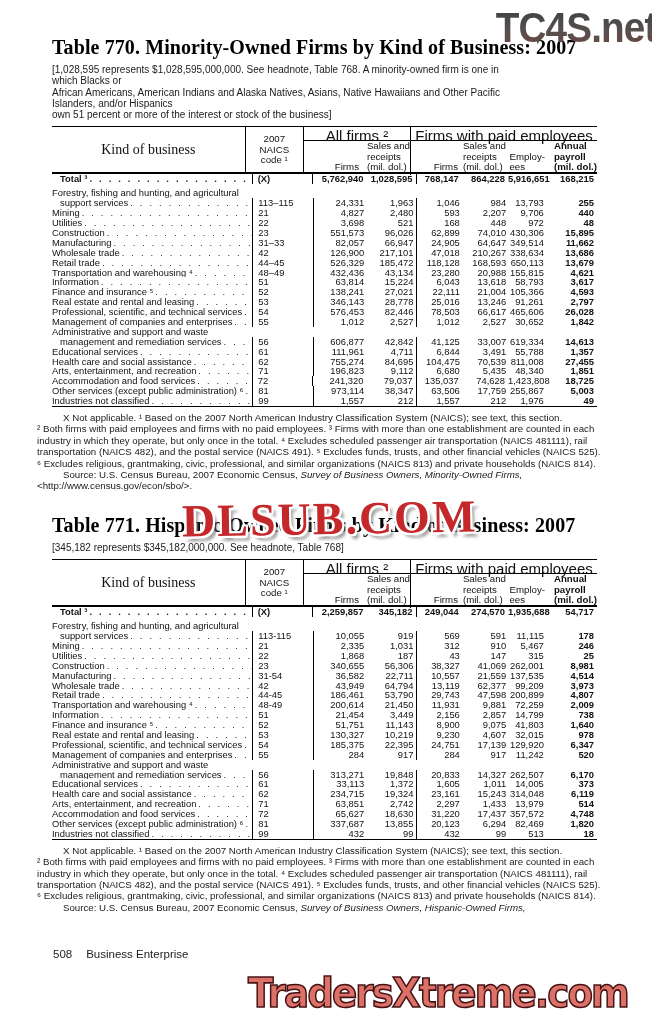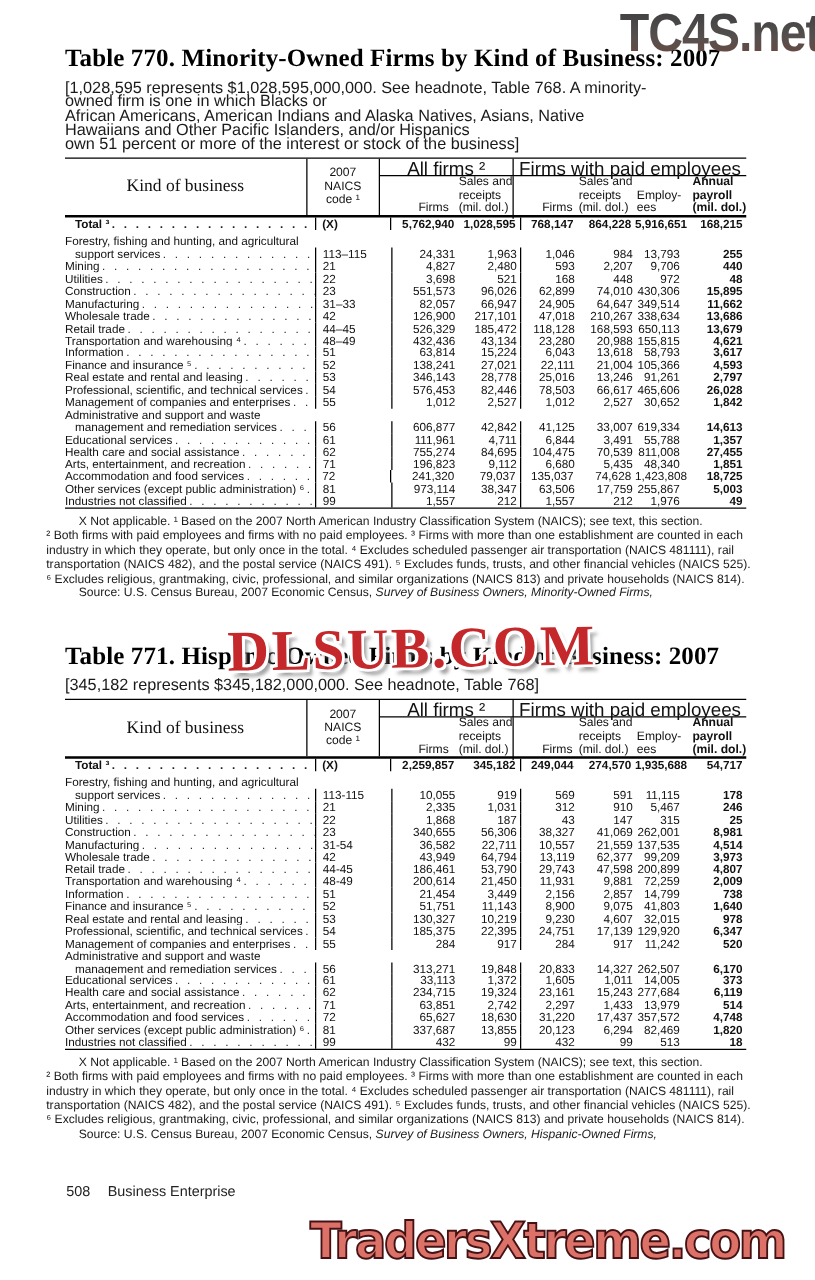--- a/index.html
+++ b/index.html
@@ -2,21 +2,21 @@
 <html><head>
 <meta charset="utf-8">
 <style>
   html,body{margin:0;padding:0;background:#888;}
   .page{position:relative;width:652px;height:1024px;background:#fff;overflow:hidden;
         font-family:"Liberation Sans",sans-serif;color:#111;}
   
   .tblsec{position:absolute;left:52px;width:560px;}
   .ttitle{font-family:"Liberation Serif",serif;font-weight:700;font-size:20px;
           margin:0 0 5px 0;letter-spacing:.1px;color:#000;}
-  .headnote{font-size:13px;line-height:11.3px;margin:0 0 6px 0;white-space:pre-line;width:470px;color:#1a1a1a;}
+  .headnote{font-size:10px;line-height:11.3px;margin:0 0 6px 0;white-space:pre-line;width:470px;color:#1a1a1a;}
   
   .table{width:545px;}
   .thead{display:flex;border-top:1px solid #000;border-bottom:2px solid #000;height:48px;box-sizing:border-box;}
   .c{box-sizing:border-box;}
   .c-lbl{width:208px;}
   .c-na{width:64px;border-left:1px solid #000;border-right:1px solid #000;padding-left:5px;}
   .c1{width:55px;}.c2{width:52px;border-right:1px solid #000;}
   .c3{width:47px;}.c4{width:48px;}.c5{width:39px;}.c6{width:52px;font-weight:bold;}
   .num{text-align:right;padding-right:3px;}
   .th-kind{display:flex;align-items:center;justify-content:center;font-size:14px;font-family:Liberation Serif, serif;}
@@ -415,20 +415,21 @@
         </div>
       <div class="btmrule"></div>
     </div>
     <div class="fnotes">
       <div class="fn-ind">X Not applicable. ¹ Based on the 2007 North American Industry Classification System (NAICS); see text, this section.</div>
       <div class="fn-para">² Both firms with paid employees and firms with no paid employees. ³ Firms with more than one establishment are counted in each
 industry in which they operate, but only once in the total. ⁴ Excludes scheduled passenger air transportation (NAICS 481111), rail
 transportation (NAICS 482), and the postal service (NAICS 491). ⁵ Excludes funds, trusts, and other financial vehicles (NAICS 525).
 ⁶ Excludes religious, grantmaking, civic, professional, and similar organizations (NAICS 813) and private households (NAICS 814).</div>
       <div class="fn-ind"><span>Source: U.S. Census Bureau, 2007 Economic Census, </span><span class="src-it">Survey of Business Owners, Minority-Owned Firms,</span></div>
+      <div>&lt;http://www.census.gov/econ/sbo/&gt;.</div>
     </div>
   </section>
 
   <div class="wm wm-mid">DLSUB.COM</div>
 
   <section class="tblsec" style="top:466px;margin-top:48px;">
     <h2 class="ttitle">Table 771. Hispanic-Owned Firms by Kind of Business: 2007</h2>
     <p class="headnote">[345,182 represents $345,182,000,000. See headnote, Table 768]</p>
     <div class="table">
       <div class="thead">
@@ -704,21 +705,21 @@
           <div class="tr">
             <div class="c c-lbl">
               <span class="lblflat">Health care and social assistance</span>
               <span class="lead">. . . . . . . . . . . . . . . . . . . . . . . . . . . . . . . . . . . . . . . . . . . . . . . . . . . . . . . . . . . . . . . . . . . . . . . . . . . . . . . . . . . . . . . . . . </span>
             </div>
             <div class="c c-na">62</div>
             <div class="c num c1">234,715</div>
             <div class="c num c2">19,324</div>
             <div class="c num c3">23,161</div>
             <div class="c num c4">15,243</div>
-            <div class="c num c5">277,684</div>
+            <div class="c num c5">314,048</div>
             <div class="c num c6">6,119</div>
           </div>
           <div class="tr">
             <div class="c c-lbl">
               <span class="lblflat">Arts, entertainment, and recreation</span>
               <span class="lead">. . . . . . . . . . . . . . . . . . . . . . . . . . . . . . . . . . . . . . . . . . . . . . . . . . . . . . . . . . . . . . . . . . . . . . . . . . . . . . . . . . . . . . . . . . </span>
             </div>
             <div class="c c-na">71</div>
             <div class="c num c1">63,851</div>
             <div class="c num c2">2,742</div>

